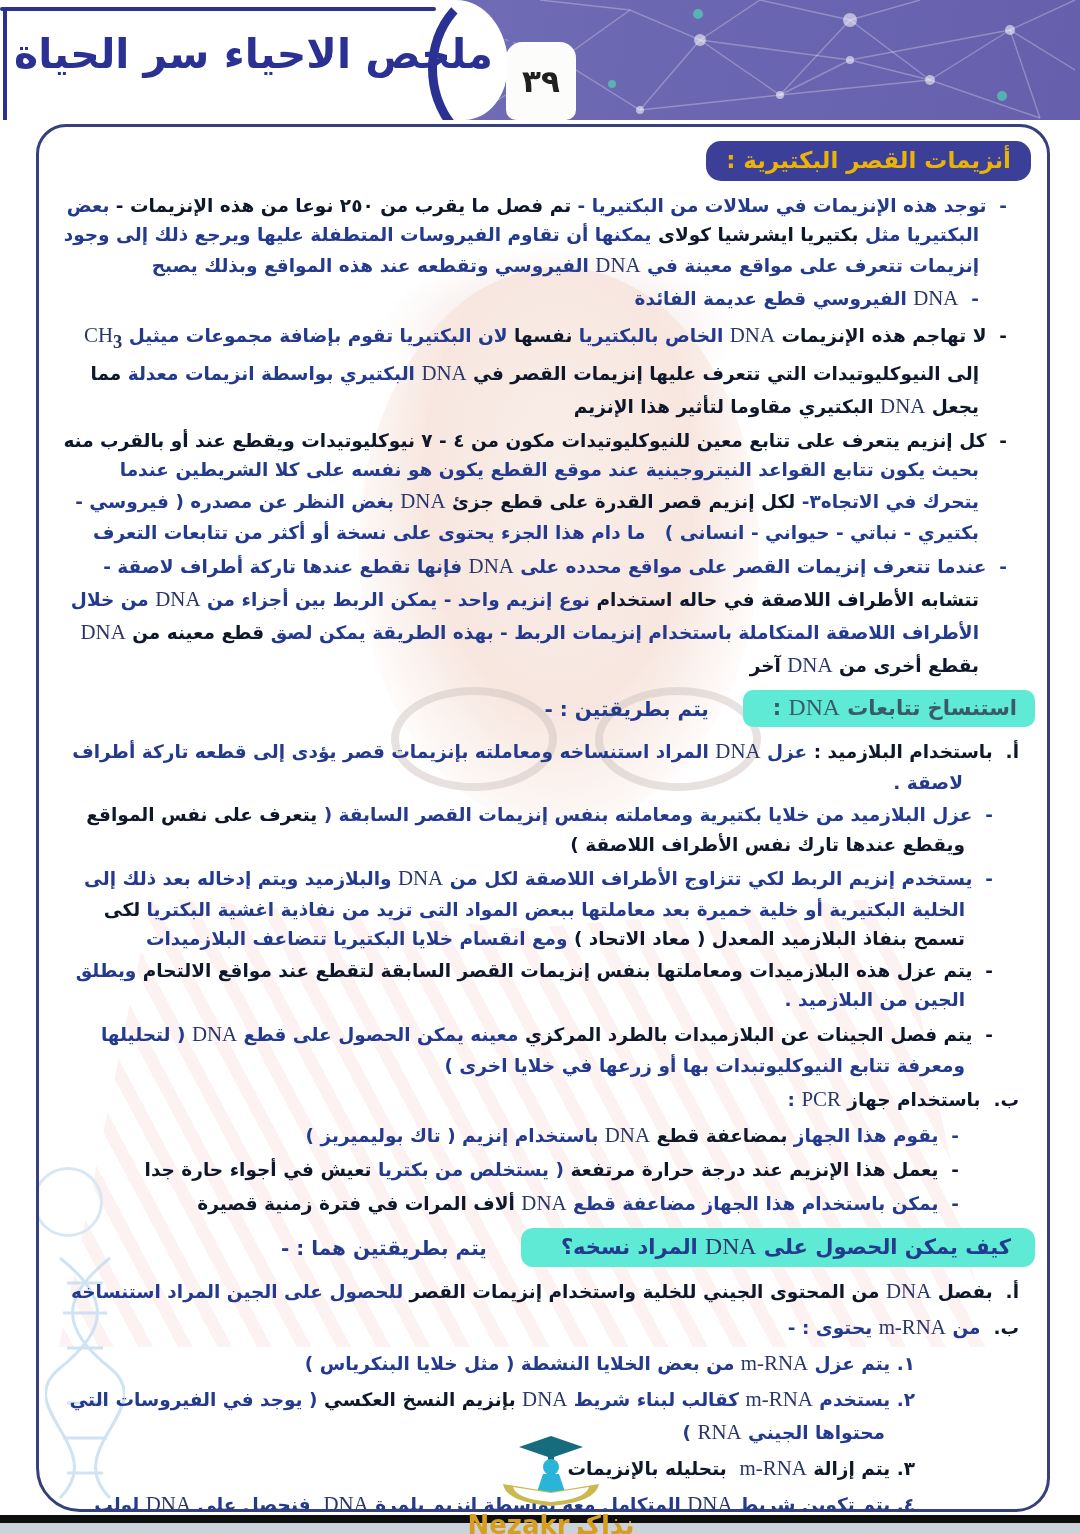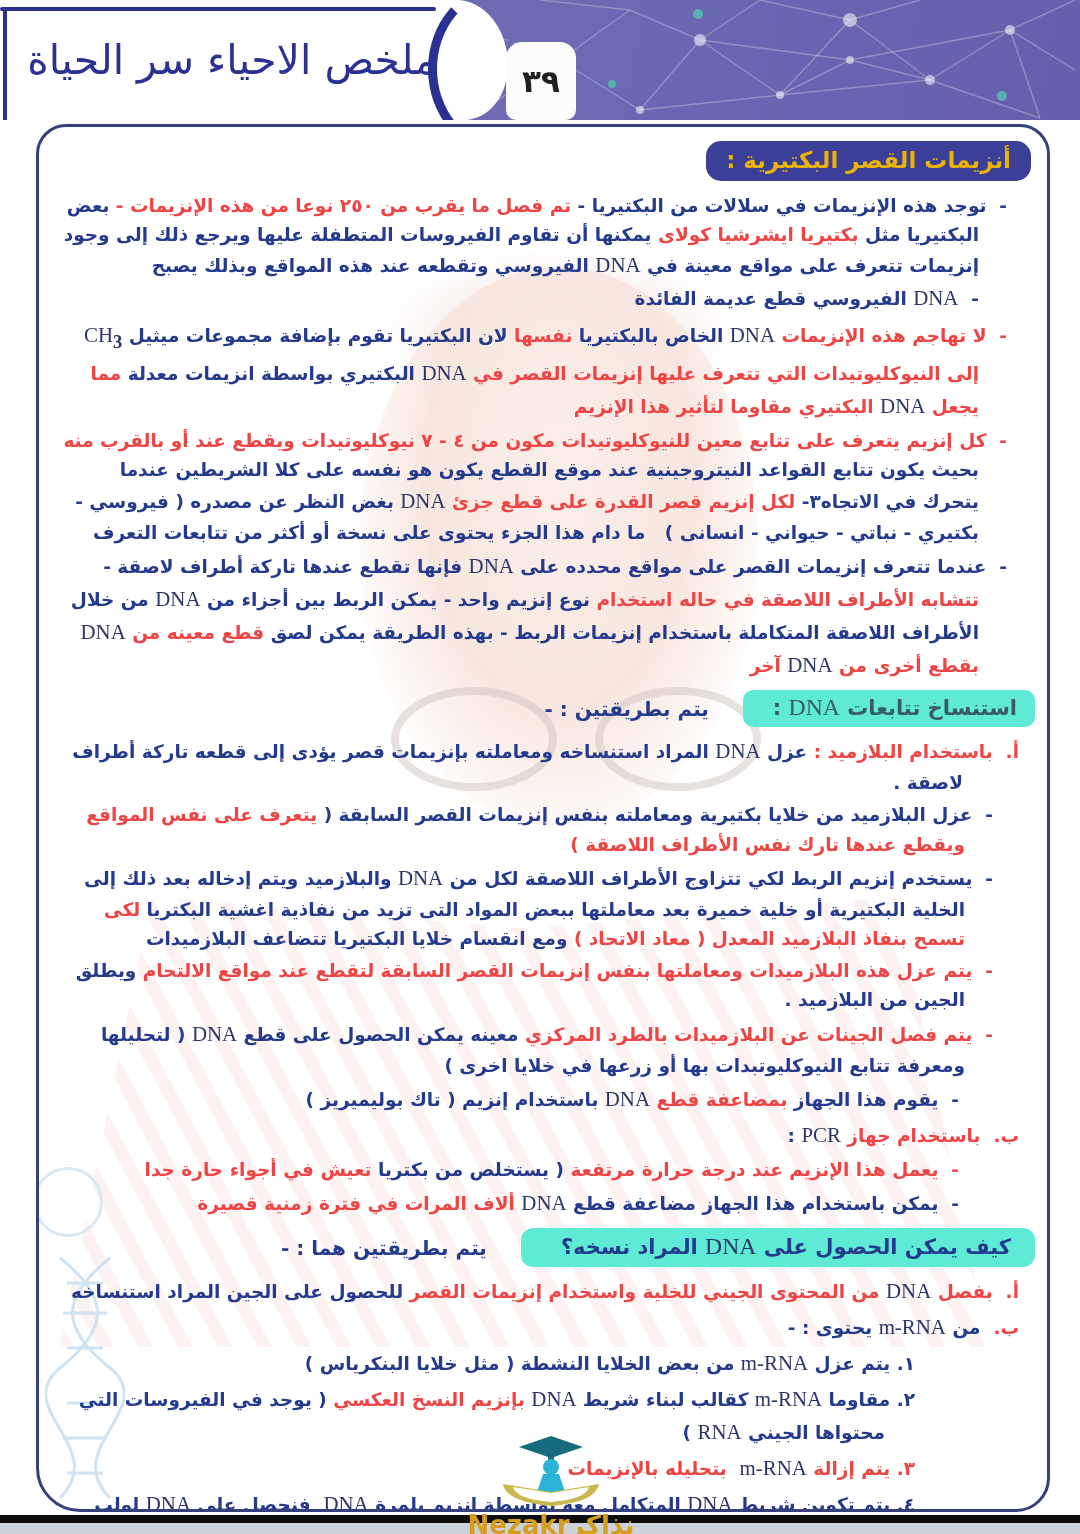--- a/index.html
+++ b/index.html
@@ -9,22 +9,22 @@
   
   .hdr{position:absolute;left:0;top:0;width:1080px;height:120px;
        background:linear-gradient(100deg,#7b78c0 0%,#6c68b2 55%,#6660ac 100%);overflow:hidden;}
   .hdr-net{position:absolute;inset:0;}
   .title-bg{position:absolute;left:0;top:0;width:508px;height:120px;background:#ffffff;
             border-radius:0 95px 80px 0 / 0 120px 100px 0;}
   .topline{position:absolute;left:0;top:7px;width:436px;height:4px;background:#2b3192;border-radius:3px;}
   .leftline{position:absolute;left:3px;top:9px;width:4px;height:111px;background:#2b3192;}
   .bracket{position:absolute;left:428px;top:-16px;width:130px;height:152px;
            border:9px solid transparent;border-left:9px solid #2b3192;border-radius:50%;}
-  .hdr-title{position:absolute;left:22px;top:30px;width:420px;text-align:center;white-space:nowrap;
-             font-size:41px;font-weight:normal;color:#2b3192;margin-top:6px;}
+  .hdr-title{position:absolute;left:14px;top:30px;width:420px;text-align:center;white-space:nowrap;
+             font-size:41px;font-weight:bold;color:#2b3192;}
   .page-tab{position:absolute;left:506px;top:42px;width:70px;height:78px;background:#fcfcfa;
             border-radius:16px 16px 10px 10px;display:flex;align-items:center;justify-content:center;}
   .page-num{font-size:31px;font-weight:bold;color:#202020;}
 
   
   .box{position:absolute;left:36px;top:124px;width:1014px;height:1388px;box-sizing:border-box;
        border:3px solid #36407c;border-radius:30px 30px 34px 44px;background:transparent;
        padding:12px 22px 8px 22px;direction:rtl;overflow:hidden;}
   .layer-txt{position:relative;z-index:2;}
 
@@ -47,21 +47,21 @@
   
   .badge{display:inline-block;background:#3c3f98;color:#eab308;font-weight:bold;font-size:23px;
          padding:6px 20px 8px 20px;border-radius:15px;margin:2px -6px 10px 0;}
   .para{font-size:18.5px;font-weight:bold;line-height:1.58;color:#243a8c;text-align:right;
         margin:0 0 3px 0;white-space:pre-wrap;padding-right:46px;text-indent:-28px;}
   .item{padding-right:62px;text-indent:-56px;margin-right:0;}
   .sub{margin-right:14px;}
   .sub2{margin-right:48px;}
   .num{margin-right:106px;padding-right:34px;text-indent:-30px;}
   .seg.b{color:#243a8c;}
-  .seg.r{color:#ef4444;}
+  .seg.r{color:#0f172a;}
   .seg.lb{font-family:"Liberation Serif","DejaVu Serif",serif;font-weight:normal;color:#2a3668;font-size:1.13em;}
   .seg.lsub{font-family:"Liberation Serif","DejaVu Serif",serif;font-weight:bold;color:#2a3668;
             font-size:1.0em;vertical-align:-0.35em;}
   .seg.h{color:#3a5a68;}
   .seg.lh{font-family:"Liberation Serif","DejaVu Serif",serif;font-weight:normal;color:#3a5a68;font-size:1.13em;}
   .hrow{display:flex;flex-direction:row;align-items:center;gap:26px;margin:8px 0 8px 0;}
   .band{background:#5eead4;border-radius:10px;padding:4px 18px 6px 30px;font-size:21px;font-weight:bold;
         white-space:nowrap;margin-left:8px;margin-right:-10px;}
   .band.q{border-radius:12px;padding:5px 24px 7px 40px;color:#243a8c;}
   .tail{font-size:20px;font-weight:bold;color:#243a8c;white-space:nowrap;}
@@ -146,34 +146,34 @@
         <span class="band"><span class="seg h">استنساخ تتابعات </span><span class="seg lh">DNA</span><span class="seg h"> : </span></span>
         <span class="tail">يتم بطريقتين : -</span>
       </div>
 
       <p class="para item"><span class="seg r">أ.  </span><span class="seg r">باستخدام البلازميد : </span><span class="seg b">عزل </span><span class="seg lb">DNA</span><span class="seg b"> المراد استنساخه ومعاملته بإنزيمات قصر يؤدى إلى قطعه تاركة أطراف لاصقة .</span></p>
       <p class="para sub"><span class="seg b">-  </span><span class="seg b">عزل البلازميد من خلايا بكتيرية ومعاملته بنفس إنزيمات القصر السابقة ( </span><span class="seg r">يتعرف على نفس المواقع ويقطع عندها تارك نفس الأطراف اللاصقة )</span></p>
       <p class="para sub"><span class="seg b">-  </span><span class="seg b">يستخدم إنزيم الربط لكي تتزاوج الأطراف اللاصقة لكل من </span><span class="seg lb">DNA</span><span class="seg b"> والبلازميد ويتم إدخاله بعد ذلك إلى الخلية البكتيرية أو خلية خميرة بعد معاملتها ببعض المواد التى تزيد من نفاذية اغشية البكتريا </span><span class="seg r">لكى تسمح بنفاذ البلازميد المعدل ( معاد الاتحاد )</span><span class="seg b"> ومع انقسام خلايا البكتيريا تتضاعف البلازميدات</span></p>
       <p class="para sub"><span class="seg r">-  </span><span class="seg r">يتم عزل هذه البلازميدات ومعاملتها بنفس إنزيمات القصر السابقة لتقطع عند مواقع الالتحام </span><span class="seg b">ويطلق الجين من البلازميد .</span></p>
       <p class="para sub"><span class="seg r">-  </span><span class="seg r">يتم فصل الجينات عن البلازميدات بالطرد المركزي </span><span class="seg b">معينه يمكن الحصول على قطع </span><span class="seg lb">DNA</span><span class="seg b"> ( لتحليلها ومعرفة تتابع النيوكليوتبدات بها أو زرعها في خلايا اخرى )</span></p>
 
+      <p class="para item"><span class="seg r">ب.  </span><span class="seg r">باستخدام جهاز </span><span class="seg lb">PCR</span><span class="seg b"> :</span></p>
       <p class="para sub2"><span class="seg b">-  </span><span class="seg b">يقوم هذا الجهاز </span><span class="seg r">بمضاعفة قطع </span><span class="seg lb">DNA</span><span class="seg b"> باستخدام إنزيم ( تاك بوليميريز )</span></p>
-      <p class="para item"><span class="seg r">ب.  </span><span class="seg r">باستخدام جهاز </span><span class="seg lb">PCR</span><span class="seg b"> :</span></p>
       <p class="para sub2"><span class="seg r">-  </span><span class="seg r">يعمل هذا الإنزيم عند درجة حرارة مرتفعة </span><span class="seg b">( يستخلص من بكتريا </span><span class="seg r">تعيش في أجواء حارة جدا</span></p>
       <p class="para sub2"><span class="seg b">-  </span><span class="seg b">يمكن باستخدام هذا الجهاز مضاعفة قطع </span><span class="seg lb">DNA</span><span class="seg r"> ألاف المرات في فترة زمنية قصيرة</span></p>
 
       <div class="hrow">
         <span class="band q"><span class="seg b">كيف يمكن الحصول على </span><span class="seg lb">DNA</span><span class="seg b"> المراد نسخه؟</span></span>
         <span class="tail">يتم بطريقتين هما : -</span>
       </div>
 
       <p class="para item"><span class="seg r">أ.  </span><span class="seg r">بفصل </span><span class="seg lb">DNA</span><span class="seg r"> من المحتوى الجيني للخلية واستخدام إنزيمات القصر </span><span class="seg b">للحصول على الجين المراد استنساخه</span></p>
       <p class="para item"><span class="seg r">ب.  </span><span class="seg b">من </span><span class="seg lb">m-RNA</span><span class="seg b"> يحتوى : -</span></p>
       <p class="para num"><span class="seg b">١. </span><span class="seg b">يتم عزل </span><span class="seg lb">m-RNA</span><span class="seg b"> من بعض الخلايا النشطة ( مثل خلايا البنكرياس )</span></p>
-      <p class="para num"><span class="seg b">٢. </span><span class="seg b">مقاوما </span><span class="seg lb">m-RNA</span><span class="seg b"> كقالب لبناء شريط </span><span class="seg lb">DNA</span><span class="seg r"> بإنزيم النسخ العكسي </span><span class="seg b">( يوجد في الفيروسات التي محتواها الجيني </span><span class="seg lb">RNA</span><span class="seg b"> )</span></p>
+      <p class="para num"><span class="seg b">٢. </span><span class="seg b">يستخدم </span><span class="seg lb">m-RNA</span><span class="seg b"> كقالب لبناء شريط </span><span class="seg lb">DNA</span><span class="seg r"> بإنزيم النسخ العكسي </span><span class="seg b">( يوجد في الفيروسات التي محتواها الجيني </span><span class="seg lb">RNA</span><span class="seg b"> )</span></p>
       <p class="para num"><span class="seg r">٣. </span><span class="seg r">يتم إزالة </span><span class="seg lb">m-RNA</span><span class="seg r">  بتحليله بالإنزيمات</span></p>
       <p class="para num"><span class="seg b">٤. </span><span class="seg b">يتم تكوين شريط </span><span class="seg lb">DNA</span><span class="seg b"> المتكامل معه بواسطة إنزيم بلمرة </span><span class="seg lb">DNA</span><span class="seg b">  فنحصل على </span><span class="seg lb">DNA</span><span class="seg b"> لولب مزدوج</span></p>
       
     </div>
   </div>
 
   <div class="wm">
     <svg width="120" height="72" viewBox="0 0 120 72">
       <polygon points="60,0 92,11 60,22 28,11" fill="#166b7d"></polygon>
       <rect x="57" y="20" width="6" height="6" fill="#166b7d"></rect>

